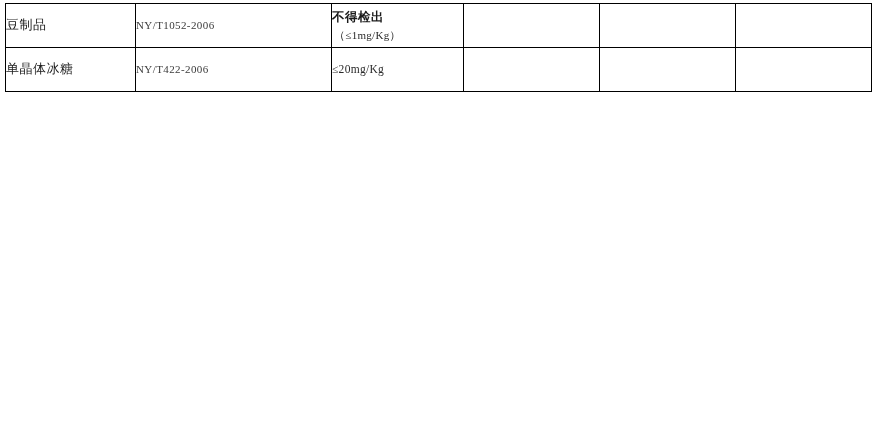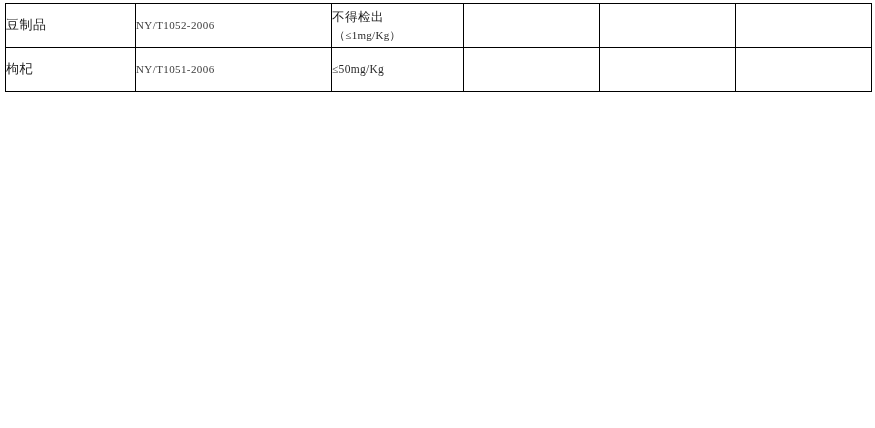--- a/index.html
+++ b/index.html
@@ -69,20 +69,21 @@
     color: #2a2a2a;
     padding-left: 12px;
     line-height: 1.5;
     letter-spacing: 0.3px;
   }
   .cell-limit .zh {
     font-family: "Liberation Sans", sans-serif;
     font-size: 12.5px;
     color: #1a1a1a;
     letter-spacing: 0.5px;
+    font-weight: bold;
   }
   .cell-limit .sub {
     display: block;
     font-size: 11px;
     padding-left: 2px;
   }
   .cell-empty {
     background: #ffffff;
   }
   .limit-line {
@@ -111,30 +112,30 @@
           <span class="limit-line zh">不得检出</span>
           <span class="limit-line sub">（≤1mg/Kg）</span>
         </td>
         <td class="cell-empty"></td>
         <td class="cell-empty"></td>
         <td class="cell-empty"></td>
       </tr>
 
 
 
+      <tr>
+        <td class="cell-name">单晶体冰糖</td>
+        <td class="cell-std">NY/T422-2006</td>
+        <td class="cell-limit">
+          <span class="limit-line">≤20mg/Kg</span>
+        </td>
+        <td class="cell-empty"></td>
+        <td class="cell-empty"></td>
+        <td class="cell-empty"></td>
+      </tr>
 
 
 
 
 
-      <tr>
-        <td class="cell-name">枸杞</td>
-        <td class="cell-std">NY/T1051-2006</td>
-        <td class="cell-limit">
-          <span class="limit-line">≤50mg/Kg</span>
-        </td>
-        <td class="cell-empty"></td>
-        <td class="cell-empty"></td>
-        <td class="cell-empty"></td>
-      </tr>
     </tbody>
   </table>
 </div>
 
 </body></html>

